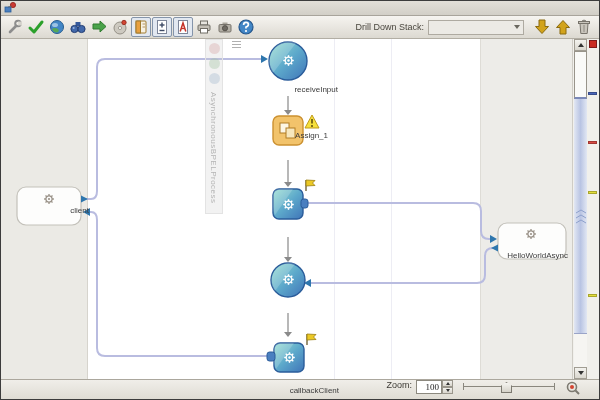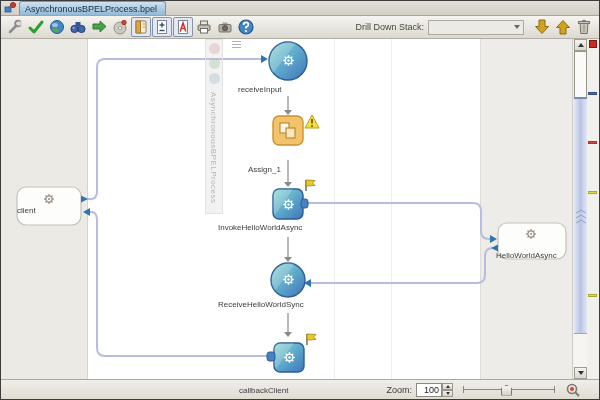--- a/index.html
+++ b/index.html
@@ -28,62 +28,59 @@
   .left-panel  { position:absolute; left:0; top:0; width:87px; height:340px; background:#ebeae5; border-right:1px solid #d6d4cd; }
   .right-panel { position:absolute; left:479px; top:0; width:92px; height:340px; background:#edece8; border-left:1px solid #dedcd6; }
   .guide { position:absolute; top:0; width:1px; height:340px; background:#ededf4; }
   .watermark { position:absolute; left:204px; top:0; width:18px; height:175px; background:rgba(205,205,205,.25); border:1px solid #e3e3e3; }
   .wm-dot { position:absolute; left:3px; width:11px; height:11px; border-radius:50%; opacity:.35; }
   .wm-text { position:absolute; left:3px; top:52px; writing-mode:vertical-rl; font-size:8px; color:#b5b5b5; letter-spacing:.5px; }
   .collapse-handle { position:absolute; left:231px; top:2px; width:9px; height:7px; border-top:1px solid #b0b0b0; border-bottom:1px solid #b0b0b0; }
   .collapse-handle:after { content:""; display:block; margin-top:2px; border-top:1px solid #b0b0b0; }
   .overlay { position:absolute; left:0; top:0; pointer-events:none; }
   .overlay [data-interactable="true"] { pointer-events:auto; }
-  .node-label { position:absolute; font-size:8px; color:#3b3b3b; text-align:left; white-space:nowrap; }
+  .node-label { position:absolute; font-size:8px; color:#3b3b3b; text-align:right; white-space:nowrap; }
 
   
   .vscroll { position:absolute; left:571px; top:0; width:15px; height:340px; background:#f1f0ec; border-left:1px solid #cfccc5; }
   .sb-btn { position:absolute; left:1px; width:13px; height:12px; background:linear-gradient(#f4f3ef,#dad7cf); border:1px solid #a19d93; display:flex; align-items:center; justify-content:center; }
   .tri-up   { width:0; height:0; border-left:3px solid transparent; border-right:3px solid transparent; border-bottom:4px solid #333; }
   .tri-down { width:0; height:0; border-left:3px solid transparent; border-right:3px solid transparent; border-top:4px solid #333; }
   .sb-thumb-white { position:absolute; left:1px; top:12px; width:13px; height:48px; background:#fafaf8; border:1px solid #98948a; border-bottom:2px solid #7a88b8; }
   .sb-blue { position:absolute; left:1px; top:60px; width:13px; height:234px; background:linear-gradient(to right,#e2e7f3,#b9c4e3 50%,#e2e7f3); display:flex; align-items:center; justify-content:center; }
   .sb-rest { position:absolute; left:1px; top:294px; width:13px; height:34px; background:#f6f5f2; border-top:1px solid #9aa4c8; }
   .stripe { position:absolute; left:586px; top:0; width:12px; height:340px; background:#f1f0ec; }
   .stripe-status { position:absolute; left:2px; top:1px; width:8px; height:8px; border:1px solid #7e1a1a; }
   .stripe-mark { position:absolute; left:1px; width:9px; height:3px; border:1px solid rgba(0,0,0,.25); }
 
   
-  .statusbar { height:20px; background:linear-gradient(#f0eee9,#dfdcd4); border-top:1px solid #aba79d; display:flex; align-items:center; justify-content:flex-end; padding-right:18px; }
+  .statusbar { height:20px; background:linear-gradient(#f0eee9,#dfdcd4); border-top:1px solid #aba79d; display:flex; align-items:flex-start; justify-content:flex-end; padding-right:18px; }
   .zoom-label { font-size:9px; color:#3c3a34; margin-right:4px; }
   .spinner { display:flex; align-items:stretch; height:14px; margin-right:10px; }
-  .zoom-input { width:26px; height:14px; font-family:Liberation Sans, sans-serif; font-size:9px; text-align:right; padding-right:2px; border:1px solid #8c897f; background:#fff; color:#222; }
+  .zoom-input { width:26px; height:14px; font-family:Liberation Serif, serif; font-size:9px; text-align:right; padding-right:2px; border:1px solid #8c897f; background:#fff; color:#222; }
   .spin-btns { display:flex; flex-direction:column; width:11px; }
   .spin-btn { flex:1; background:linear-gradient(#f2f1ed,#d8d5cd); border:1px solid #9a968c; display:flex; align-items:center; justify-content:center; }
   .spin-btn .t-up { width:0;height:0;border-left:2.5px solid transparent;border-right:2.5px solid transparent;border-bottom:3px solid #333; }
   .spin-btn .t-dn { width:0;height:0;border-left:2.5px solid transparent;border-right:2.5px solid transparent;border-top:3px solid #333; }
   .slider { position:relative; width:92px; height:14px; margin-right:10px; }
   .slider-track { position:absolute; left:0; right:0; top:6px; height:1px; background:#8a877e; }
   .slider-end { position:absolute; top:3px; width:1px; height:7px; background:#8a877e; }
   .slider-thumb { position:absolute; left:38px; top:2px; width:11px; height:11px; background:linear-gradient(#f5f4f0,#d5d2c9); border:1px solid #7d7a71; clip-path:polygon(50% 0,100% 35%,100% 100%,0 100%,0 35%); }
 </style>
 </head>
 <body>
 
 <div class="window" data-interactable="false">
 
   <div class="tabbar" data-interactable="false">
     <svg class="tab-doc-icon" viewBox="0 0 13 13" data-interactable="false">
       <rect x="1" y="6" width="6" height="5" fill="#4a7fc0" stroke="#2a5c9a" stroke-width="0.8"></rect>
       <circle cx="9" cy="4" r="2.6" fill="#cc3a33" stroke="#8e1f1a" stroke-width="0.8"></circle>
       <path d="M4 6 L8 5" stroke="#666" stroke-width="0.8" fill="none"></path>
     </svg>
-    <div class="tab" data-interactable="true">
-      <span class="tab-label" data-interactable="false">AsynchronousBPELProcess.bpel</span>
-    </div>
   </div>
 
   <div class="toolbar" data-interactable="false">
     <div class="tbtn" data-interactable="true">
       <svg width="18" height="18" viewBox="0 0 18 18">
           <path d="M4 14 L10 8" stroke="#8d8d8d" stroke-width="2.6" stroke-linecap="round"></path>
           <circle cx="12" cy="5.5" r="2.8" fill="none" stroke="#8d8d8d" stroke-width="2"></circle>
           <rect x="12" y="3.5" width="4" height="4" fill="#dcd9d1" opacity=".9"></rect>
         </svg>
     </div>
@@ -315,25 +312,23 @@
 
     <div class="watermark" data-interactable="false">
       <div class="wm-dot" style="top:3px;background:#d4a0a0" data-interactable="false"></div>
       <div class="wm-dot" style="top:18px;background:#9ec09e" data-interactable="false"></div>
       <div class="wm-dot" style="top:33px;background:#9eb4cc" data-interactable="false"></div>
       <div class="wm-text" data-interactable="false">AsynchronousBPELProcess</div>
     </div>
     <div class="collapse-handle" data-interactable="true"></div>
 
     <div class="node-label" style="left:237px;top:46px;width:100px" data-interactable="false">receiveInput</div>
-    <div class="node-label" style="left:247px;top:126px;width:80px" data-interactable="false">Assign_1</div>
-    <div class="node-label" style="left:217px;top:184px;width:140px" data-interactable="false">InvokeHelloWorldAsync</div>
-    <div class="node-label" style="left:217px;top:261px;width:140px" data-interactable="false">ReceiveHelloWorldSync</div>
+    <div class="node-label" style="left:247px;top:92px;width:80px" data-interactable="false">Assign_1</div>
     <div class="node-label" style="left:238px;top:347px;width:100px" data-interactable="false">callbackClient</div>
-    <div class="node-label" style="left:16px;top:167px;width:64px" data-interactable="false">client</div>
+    <div class="node-label" style="left:16px;top:167px;width:72px" data-interactable="false">client</div>
     <div class="node-label" style="left:495px;top:212px;width:72px" data-interactable="false">HelloWorldAsync</div>
 
     <div class="vscroll" data-interactable="true">
       <div class="sb-btn" style="top:0" data-interactable="true">
           <span class="tri-up" data-interactable="false"></span>
         </div>
       <div class="sb-thumb-white" data-interactable="true"></div>
       <div class="sb-blue" data-interactable="true">
         <svg width="12" height="15" viewBox="0 0 12 15" data-interactable="false">
           <path d="M1 4 L6 1 L11 4 M1 9 L6 6 L11 9 M1 14 L6 11 L11 14" fill="none" stroke="#8da0cc" stroke-width="1"></path>

